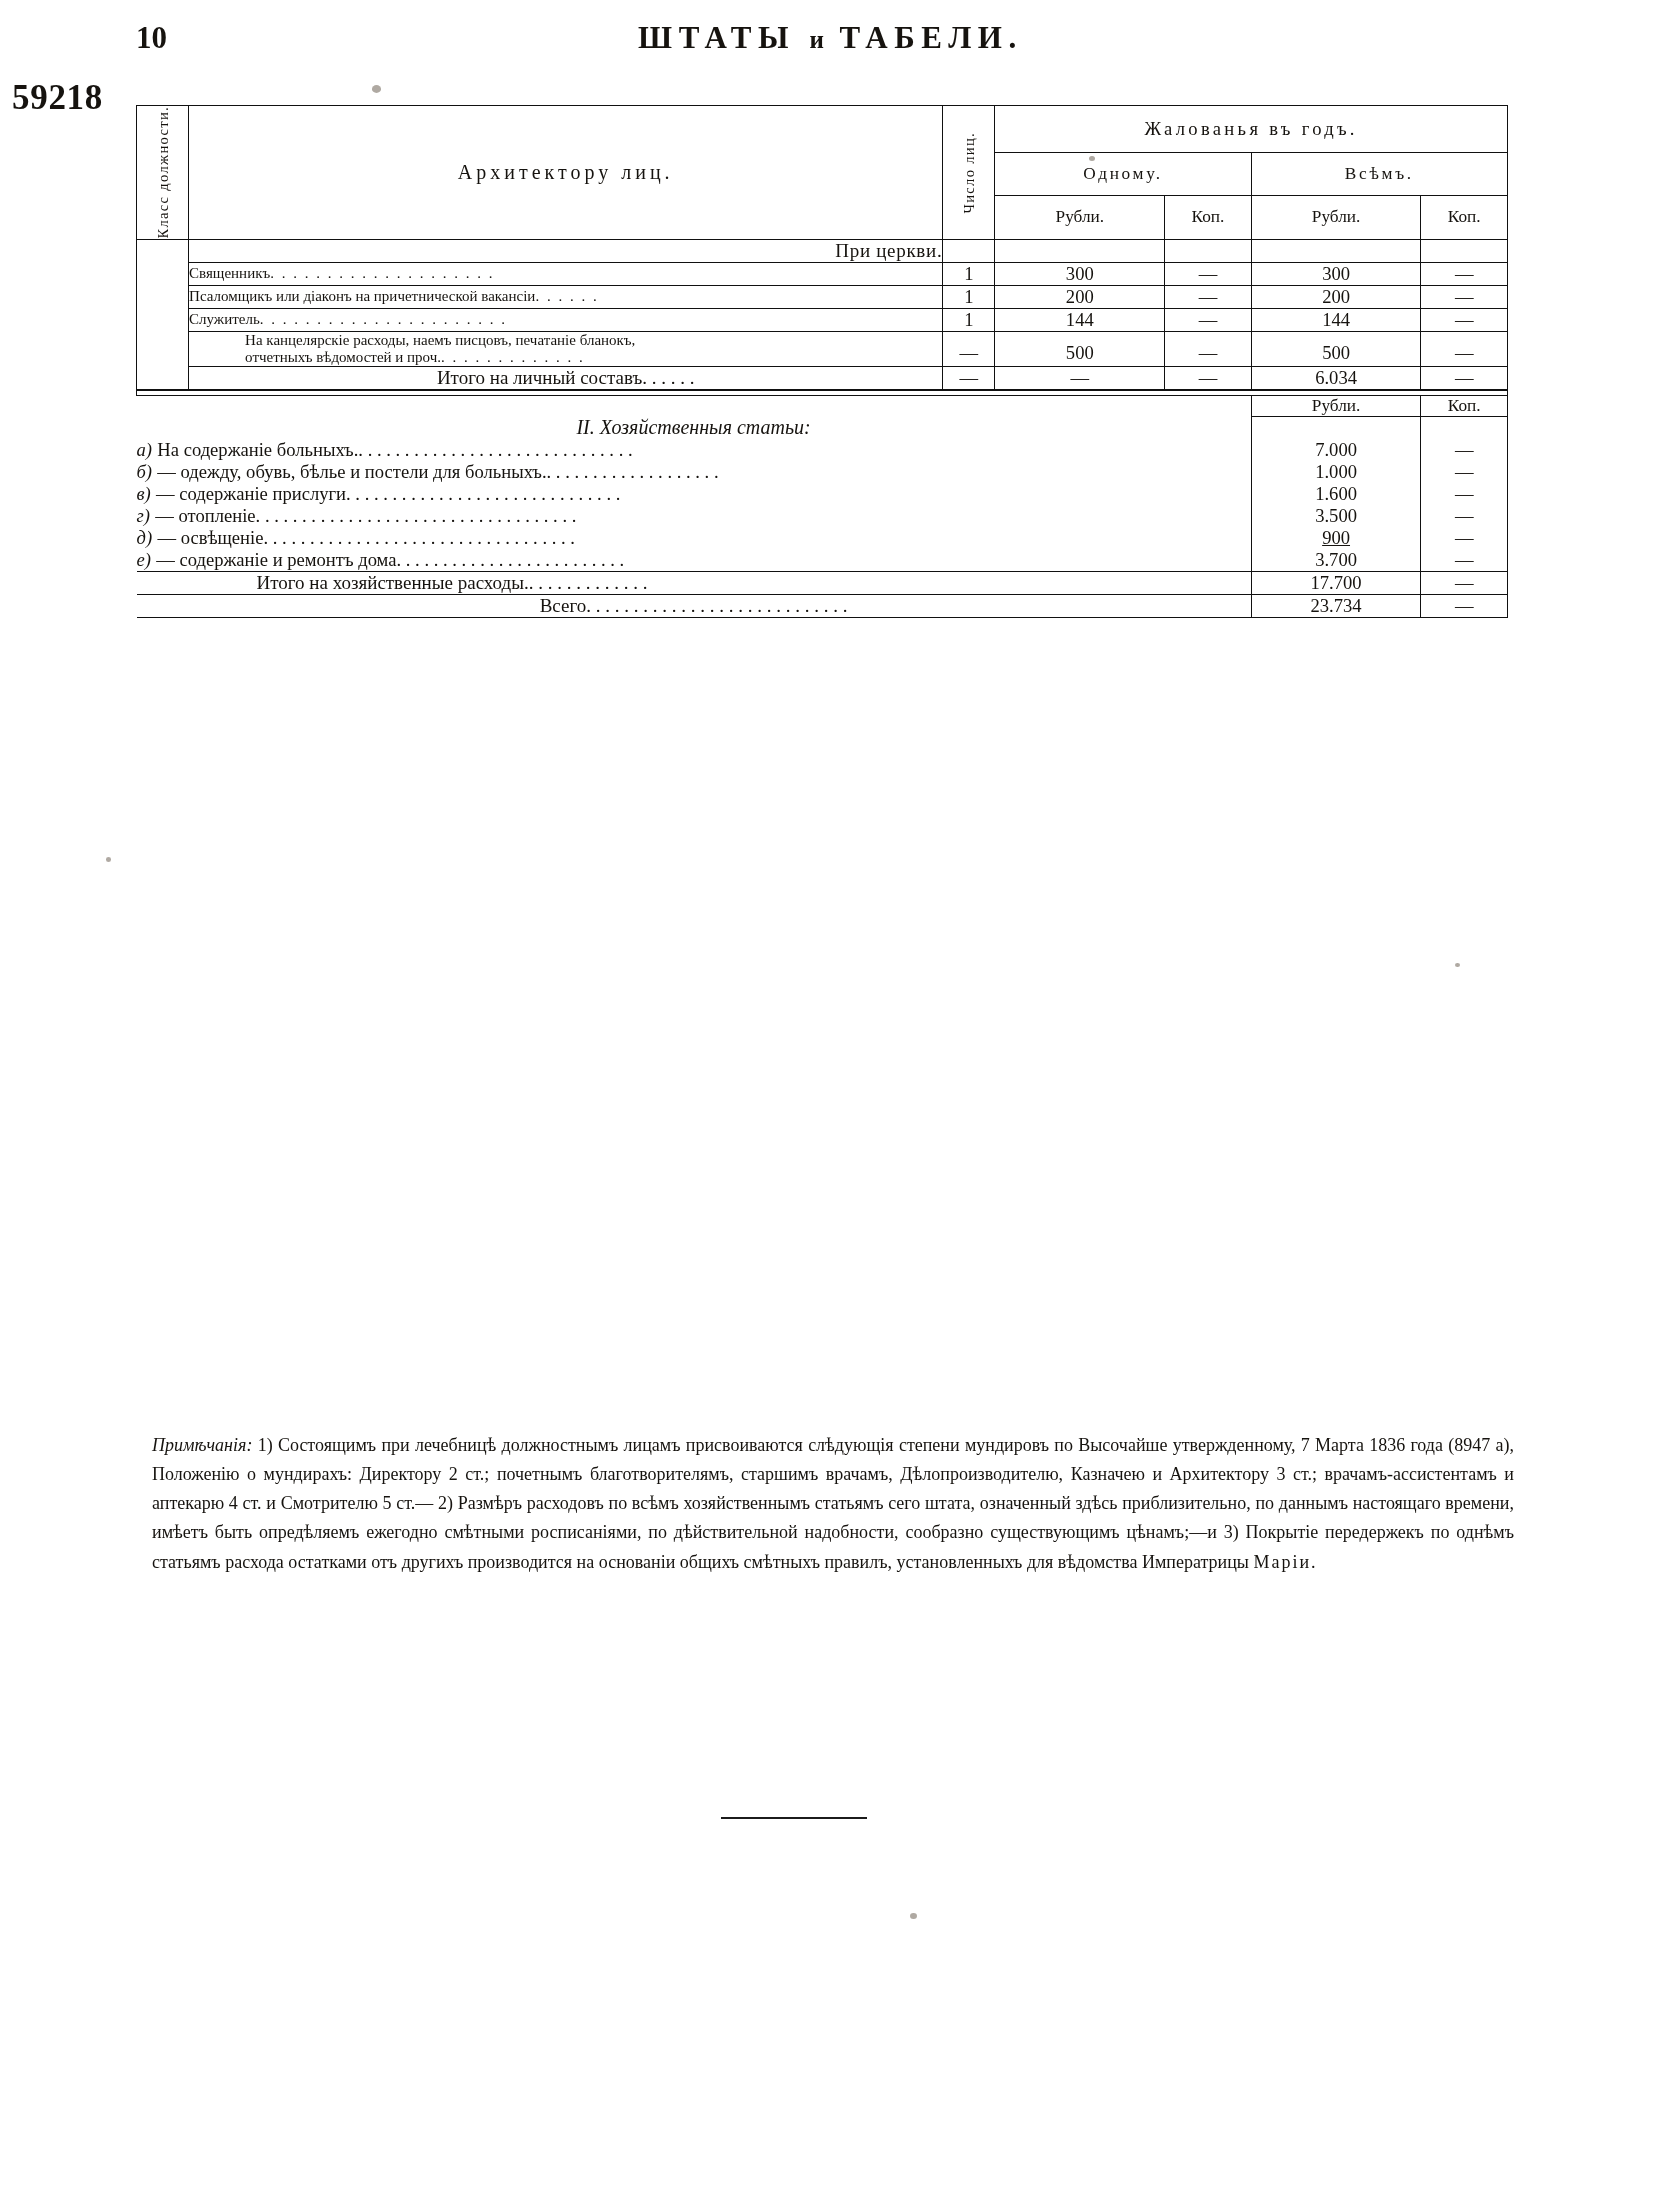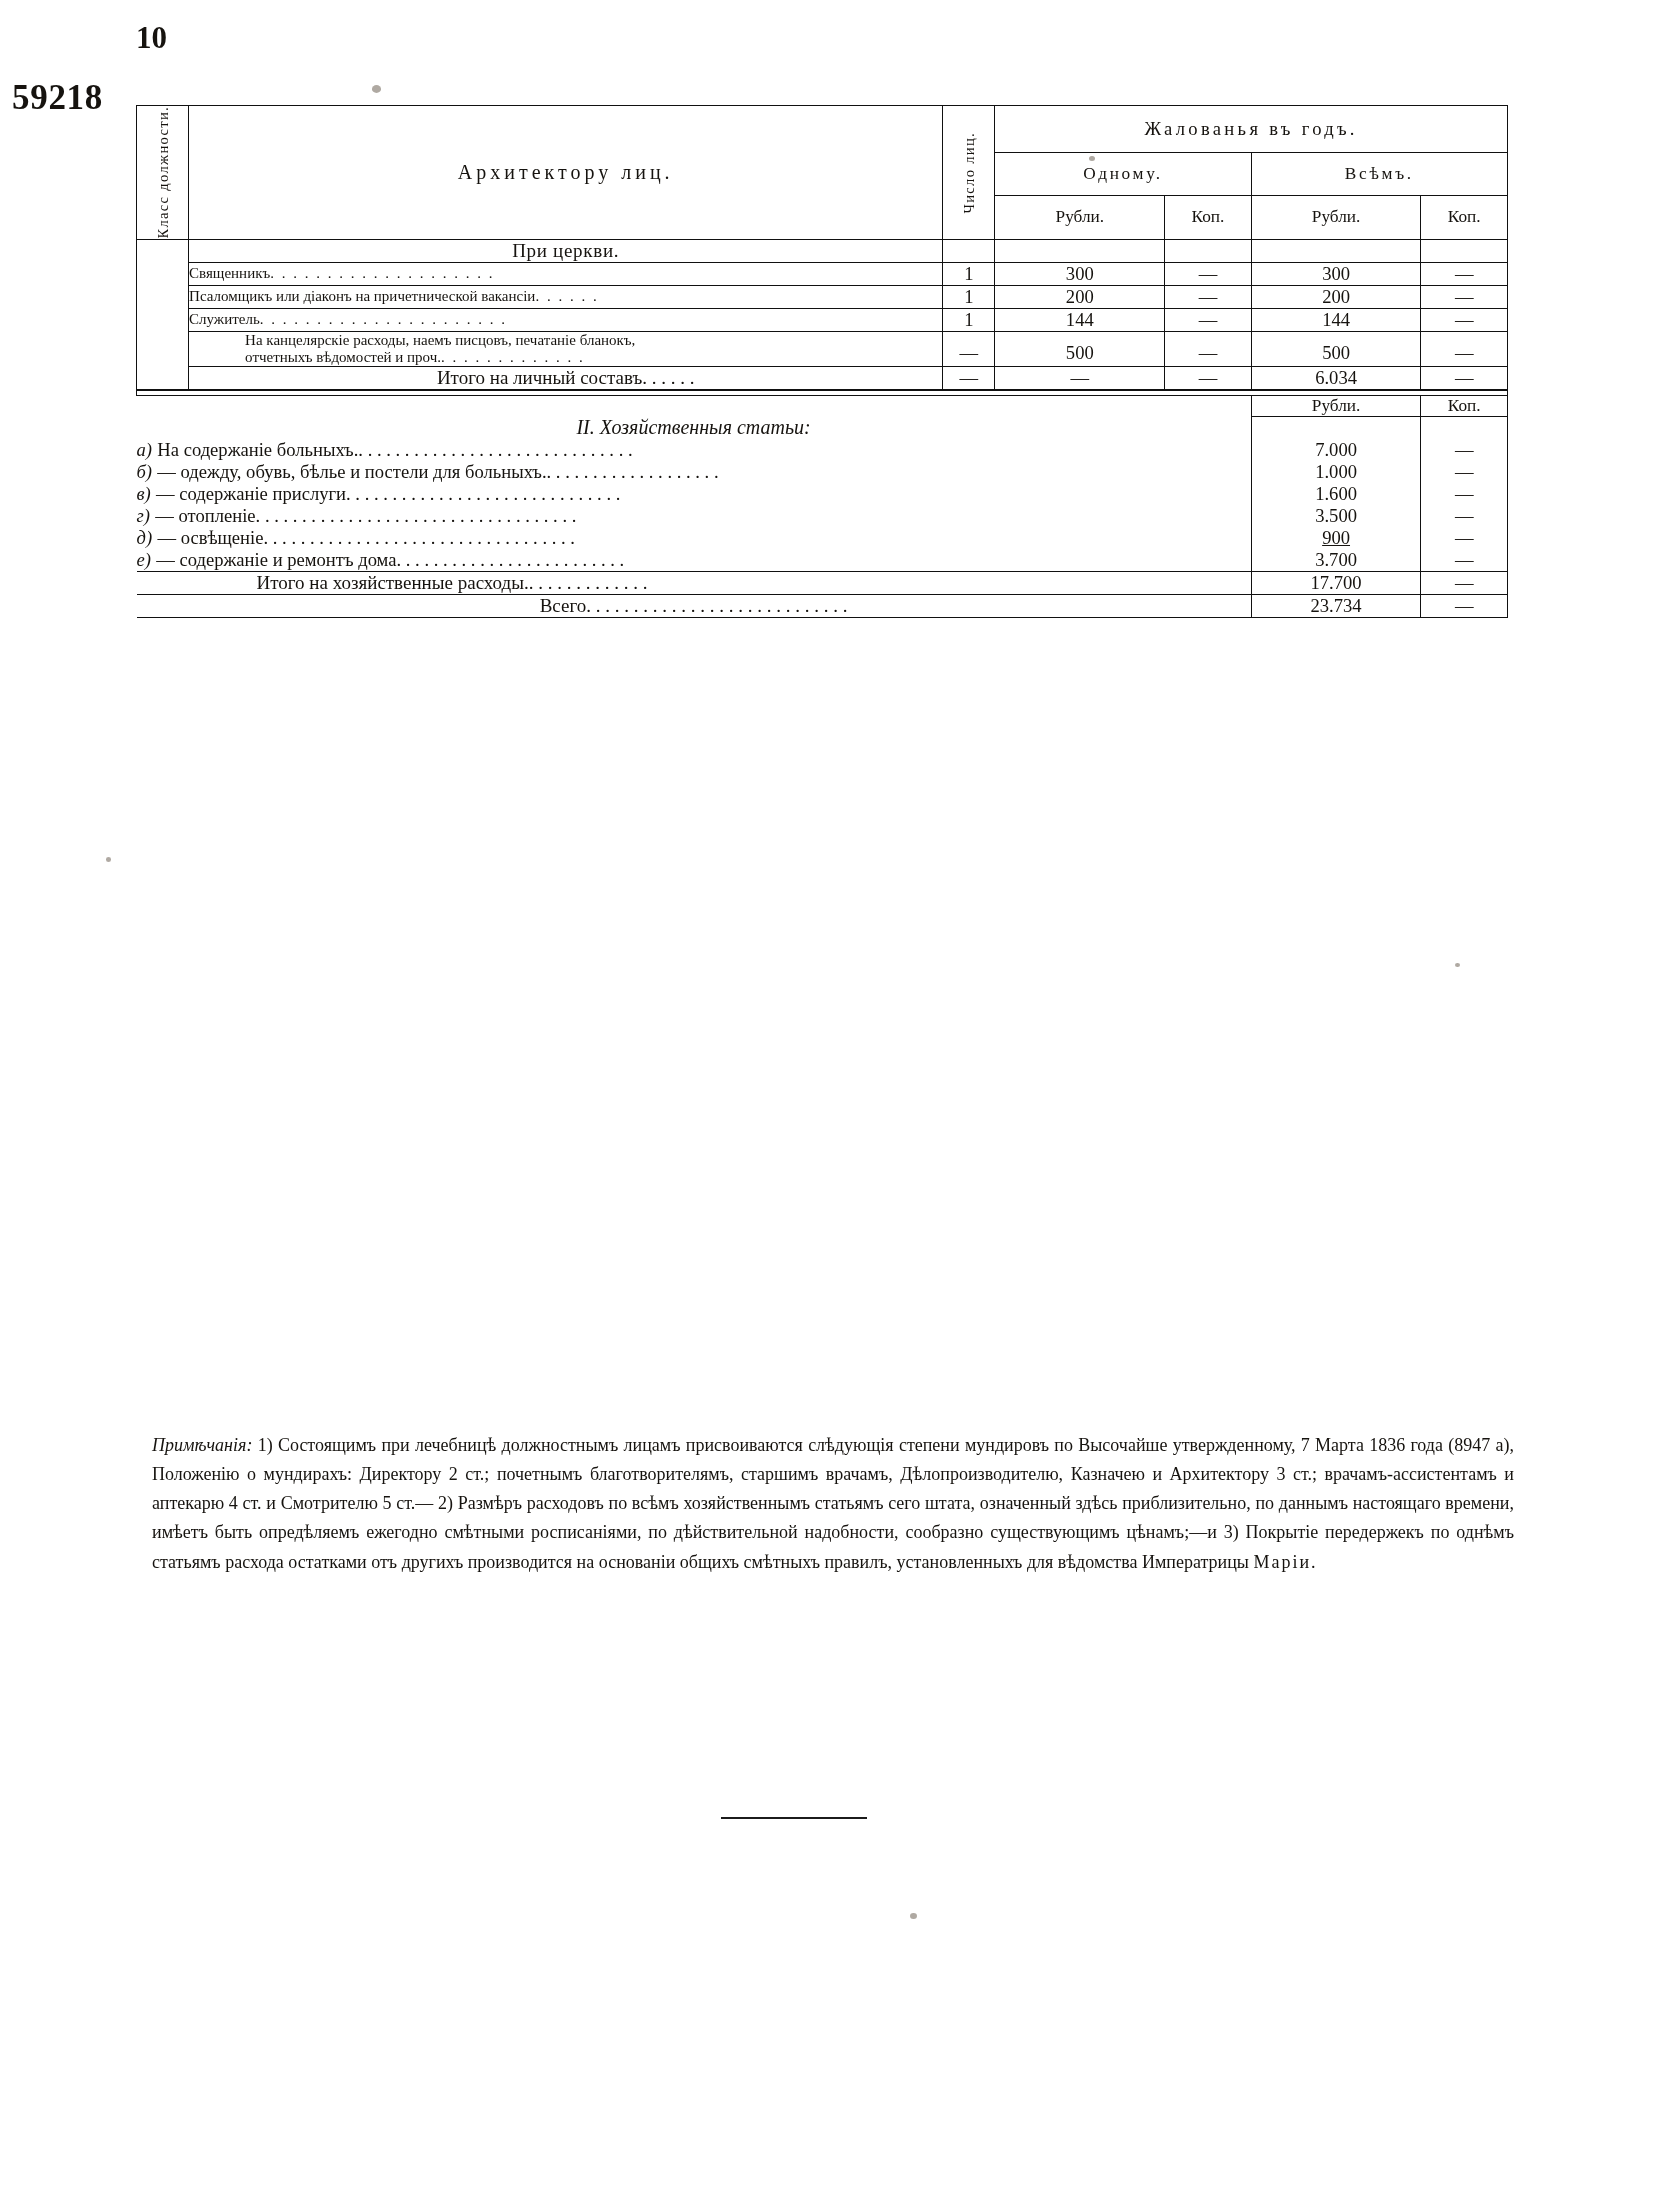--- a/index.html
+++ b/index.html
@@ -106,21 +106,21 @@
     padding: 6.6px 0;
   }
   .hdr-name {
     text-align: center;
     font-size: 20px;
     letter-spacing: 4px;
   }
 
   
   .section-title {
-    text-align: center;
+    text-align: right;
     font-size: 19px;
     padding: 32px 0 17.3px 0;
     letter-spacing: 0.7px;
   }
   .row-label {
     font-size: 15px;
     padding: 0.7px 6.6px 0.7px 56px;
     white-space: nowrap;
     position: relative;
   }
@@ -187,20 +187,25 @@
   
   .speck { position: absolute; background: #6d6256; border-radius: 50%; opacity: .55; }
 </style>
 </head>
 <body>
 
 <div class="page">
 
   <div class="page-number">10</div>
 
+  <div class="running-title">
+    <span>ШТАТЫ</span>
+    <span class="conj">и</span>
+    <span>ТАБЕЛИ.</span>
+  </div>
 
   <div class="doc-number">59218</div>
 
   <div class="table-area">
     <table class="sheet">
       <colgroup>
         <col class="c-class">
           <col class="c-name">
           <col class="c-count">
         <col class="c-one-r">

